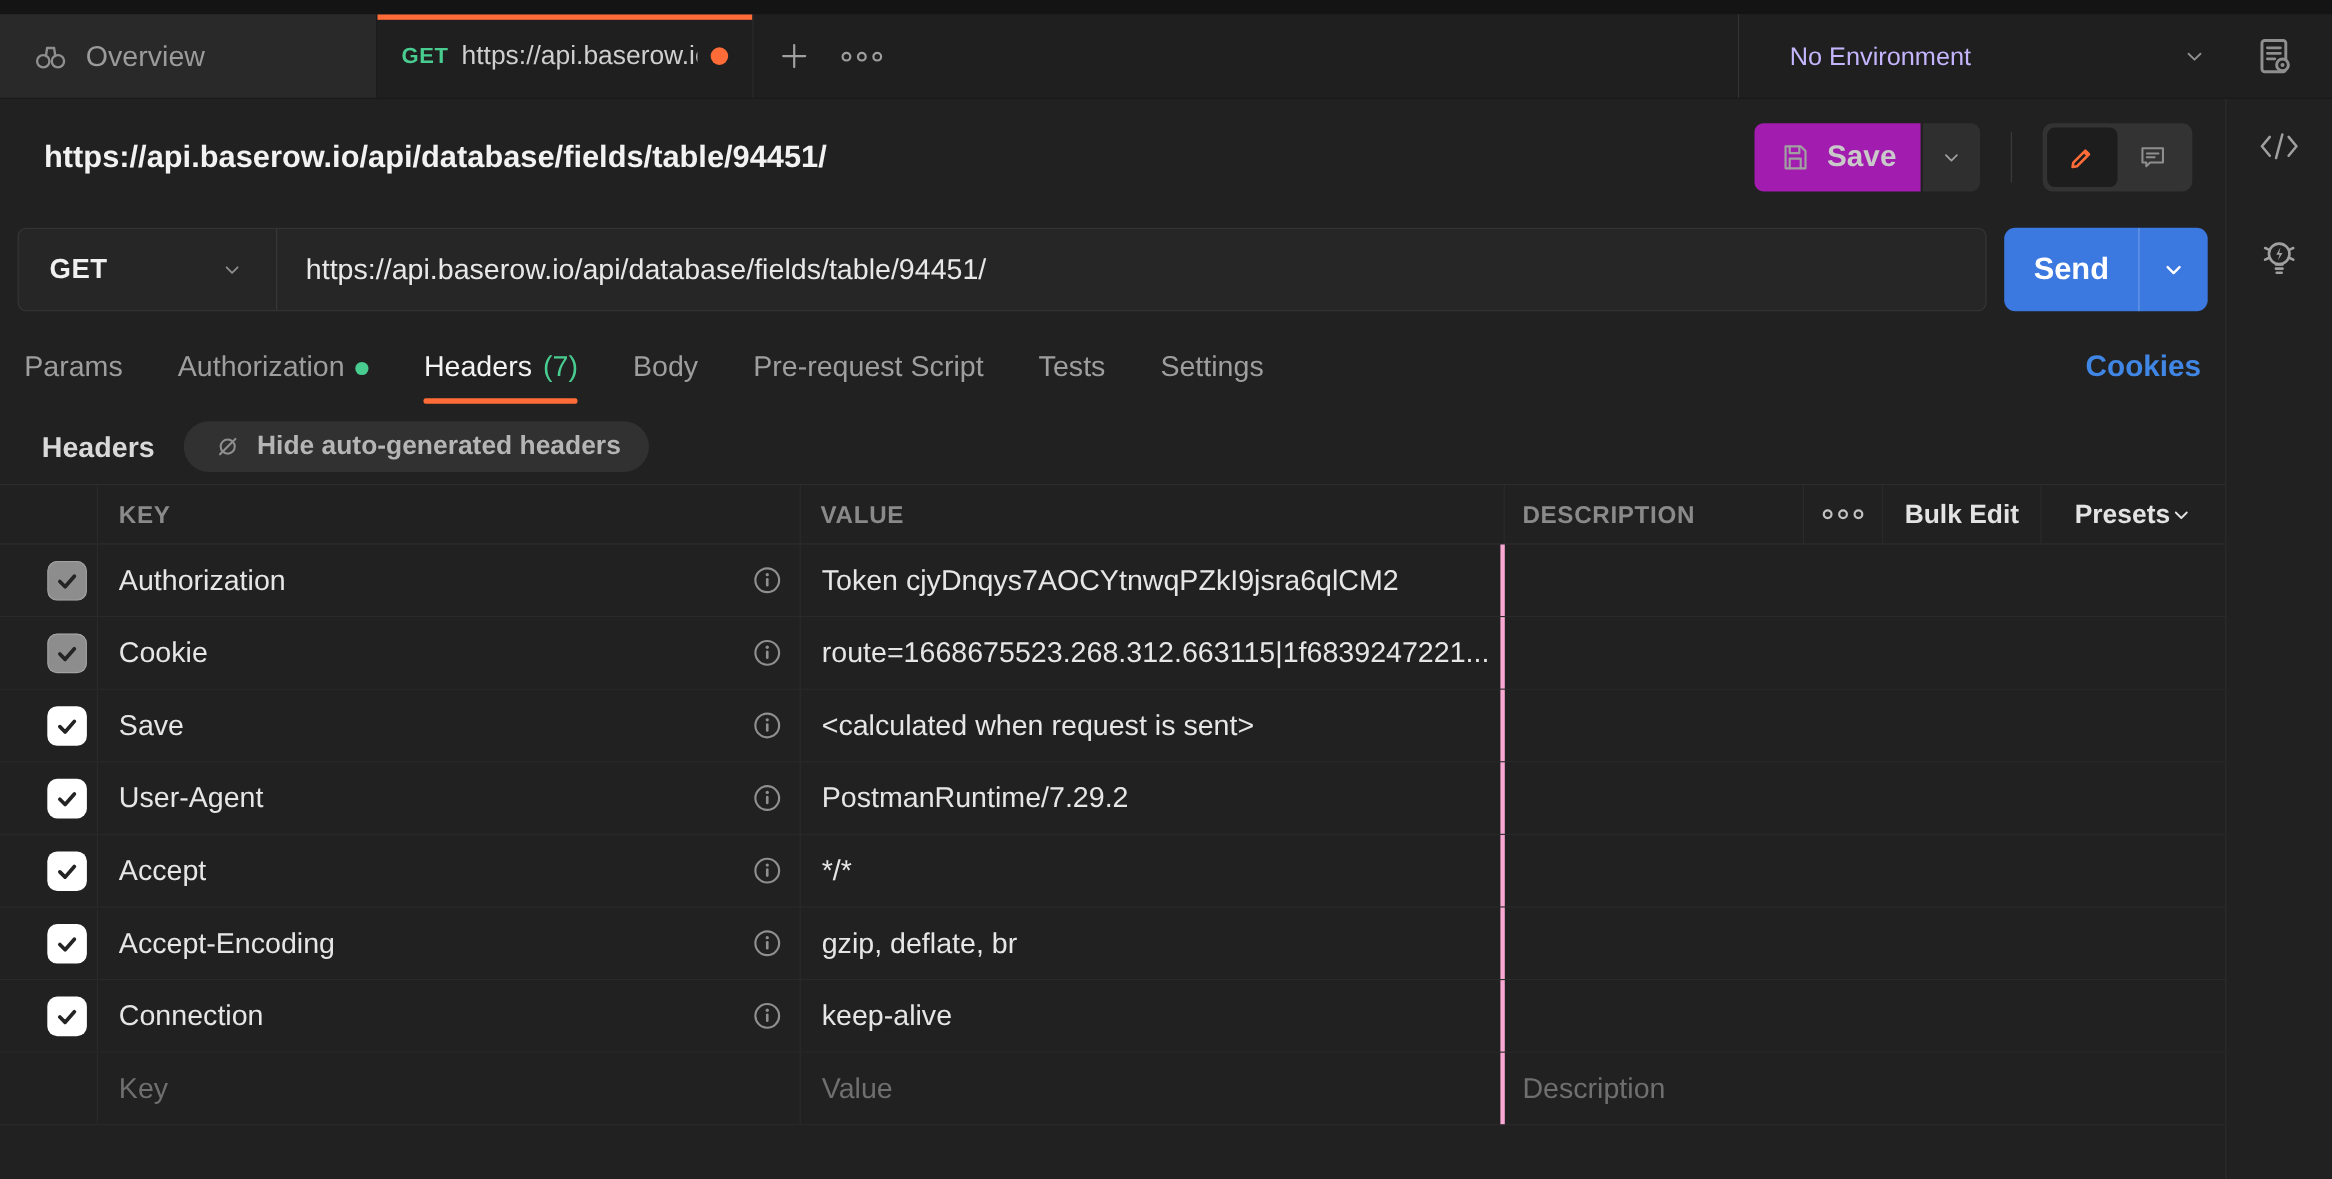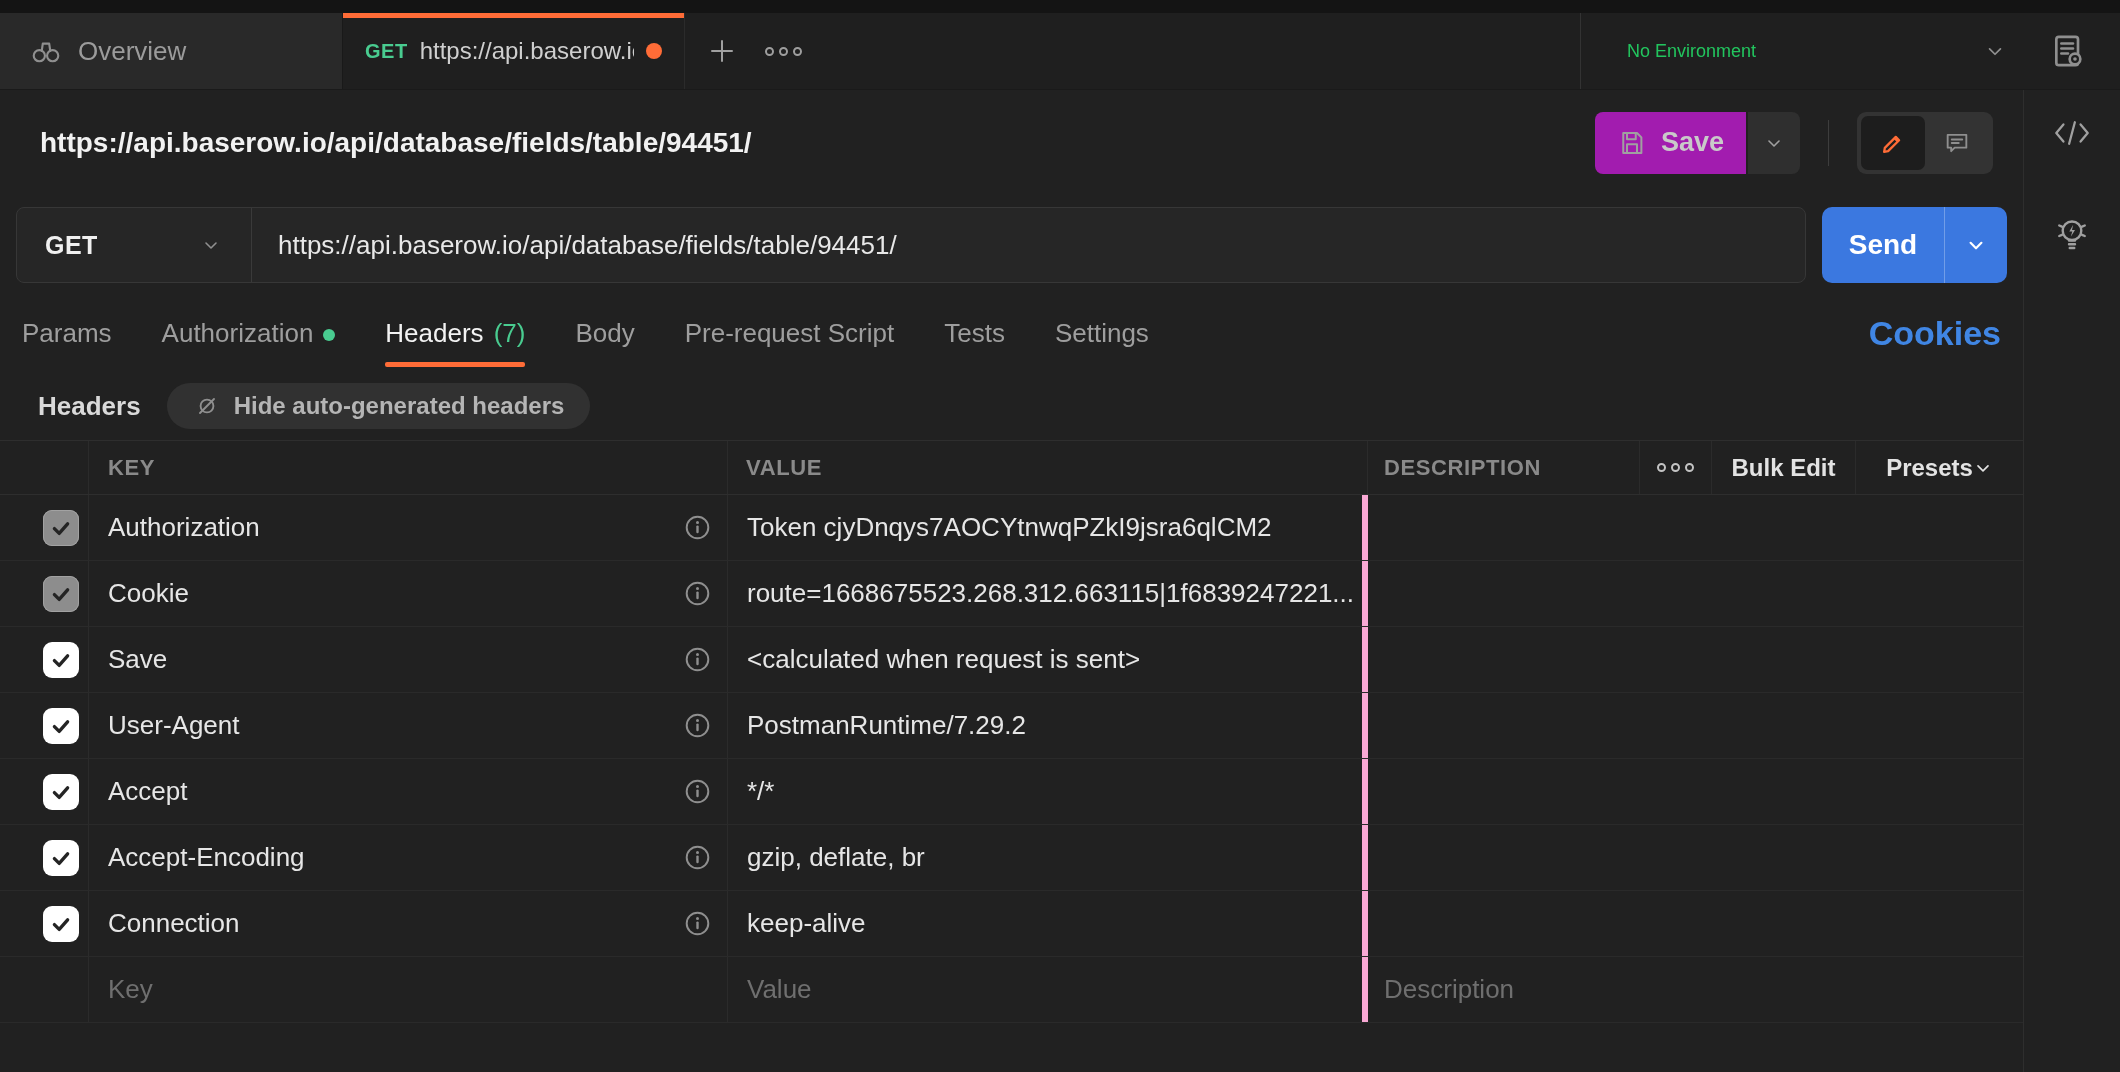--- a/index.html
+++ b/index.html
@@ -21,21 +21,21 @@
   .tab-request::before { content:''; position:absolute; top:0; left:0; right:0; height:5px; background:#ff6c37; }
   .tab-method { color:#49cc90; font-size:20px; font-weight:700; letter-spacing:.5px; flex:none; }
   .tab-title { color:#cfcfcf; font-size:24px; white-space:nowrap; overflow:hidden; max-width:218px; }
   .unsaved-dot { flex:none; width:16px; height:16px; border-radius:50%; background:#ff6c37; }
   .tab-plus { display:flex; align-items:center; justify-content:center; width:46px; margin-left:14px; }
   .tab-more { display:flex; align-items:center; justify-content:center; width:56px; margin-left:10px; }
   .dots { display:flex; gap:5px; }
   .dots i { width:9px; height:9px; border:2px solid #9e9e9e; border-radius:50%; }
   .env-section { margin-left:auto; width:540px; display:flex; align-items:center;
                  border-left:1px solid #333; padding:0 32px 0 46px; }
-  .env-label { color:#22c55e; font-size:18px; }
+  .env-label { color:#c4b5fd; font-size:23px; }
   .env-chevron { margin-left:auto; }
   .env-icon { margin-left:40px; }
 
   
   .title-row { position:absolute; left:0; top:90px; width:2023px; height:105px;
                display:flex; align-items:center; padding:0 30px 0 40px; }
   .req-title { font-size:28px; font-weight:700; color:#f2f2f2; flex:1; white-space:nowrap; overflow:hidden; }
   .title-controls { display:flex; align-items:center; }
   .save-btn { height:62px; display:flex; align-items:center; gap:14px; background:#a21caf;
               border-radius:8px 0 0 8px; padding:0 22px; color:#c9c9c9; font-size:27px; font-weight:700; cursor:pointer; }
@@ -64,21 +64,21 @@
   
   .tabs-row { position:absolute; left:0; top:295px; width:2023px; height:77px;
               display:flex; align-items:stretch; padding:0 22px; }
   .tabs { display:flex; gap:50px; align-items:stretch; }
   .tab { position:relative; display:flex; align-items:center; gap:10px; color:#9e9e9e; font-size:26px; cursor:pointer; }
   .tab.active { color:#f3f3f3; }
   .tab.active::after { content:''; position:absolute; bottom:5px; left:0; right:0; height:5px;
                        background:#ff6c37; border-radius:2px; }
   .tab-count { color:#49cc90; }
   .tab-dot { width:12px; height:12px; border-radius:50%; background:#49cc90; margin-top:2px; }
-  .cookies { margin-left:auto; align-self:center; color:#4086e4; font-size:34px; font-weight:700; cursor:pointer; }
+  .cookies { margin-left:auto; align-self:center; color:#4086e4; font-size:27px; font-weight:700; cursor:pointer; }
 
   
   .headers-toolbar { position:absolute; left:0; top:372px; width:2023px; height:68px;
                      display:flex; align-items:center; padding:0 38px; gap:26px; }
   .headers-title { font-size:26px; font-weight:700; color:#d9d9d9; }
   .pill { height:46px; background:#313131; border-radius:23px; display:flex; align-items:center; gap:13px;
           padding:0 26px; color:#b5b5b5; font-size:24px; font-weight:600; cursor:pointer; }
 
   
   .htable { position:absolute; left:0; top:440px; width:2023px; font-size:26px; }
@@ -94,21 +94,21 @@
   .h-bulk  { width:144px; justify-content:center; color:#e3e3e3; font-size:24px; font-weight:700;
              letter-spacing:0; cursor:pointer; }
   .h-presets { width:167px; justify-content:center; color:#e3e3e3; font-size:24px; font-weight:700;
                letter-spacing:0; cursor:pointer; border-right:none !important; }
 
   .trow { display:flex; height:66px; border-bottom:1px solid #2a2a2a; align-items:stretch; color:#e6e6e6; }
   .cell { display:flex; align-items:center; }
   .col-check { width:89px; border-right:1px solid #2b2b2b; justify-content:flex-end; padding-right:9px; }
   .col-key   { width:639px; border-right:1px solid #2b2b2b; justify-content:space-between;
                padding:0 16px 0 19px; }
-  .col-value { width:640px; border-right:6px solid #f9a8d4; padding-left:19px;
+  .col-value { width:640px; border-right:4px solid #f9a8d4; padding-left:19px;
                white-space:nowrap; overflow:hidden; }
   .col-desc  { flex:1; padding-left:16px; }
   .checkbox { width:36px; height:36px; border-radius:9px; background:#ffffff;
               display:flex; align-items:center; justify-content:center; cursor:pointer; }
   .checkbox svg { width:24px; height:24px; stroke:#242424; }
   .trow.auto .checkbox { background:#8d8d8d; box-shadow:0 0 0 1px #a2a2a2 inset; }
   .info { width:27px; height:27px; flex:none; }
   .info circle.ring { stroke:#8f8f8f; }
   .info .fill { fill:#8f8f8f; }
   .key-text { white-space:nowrap; overflow:hidden; }

